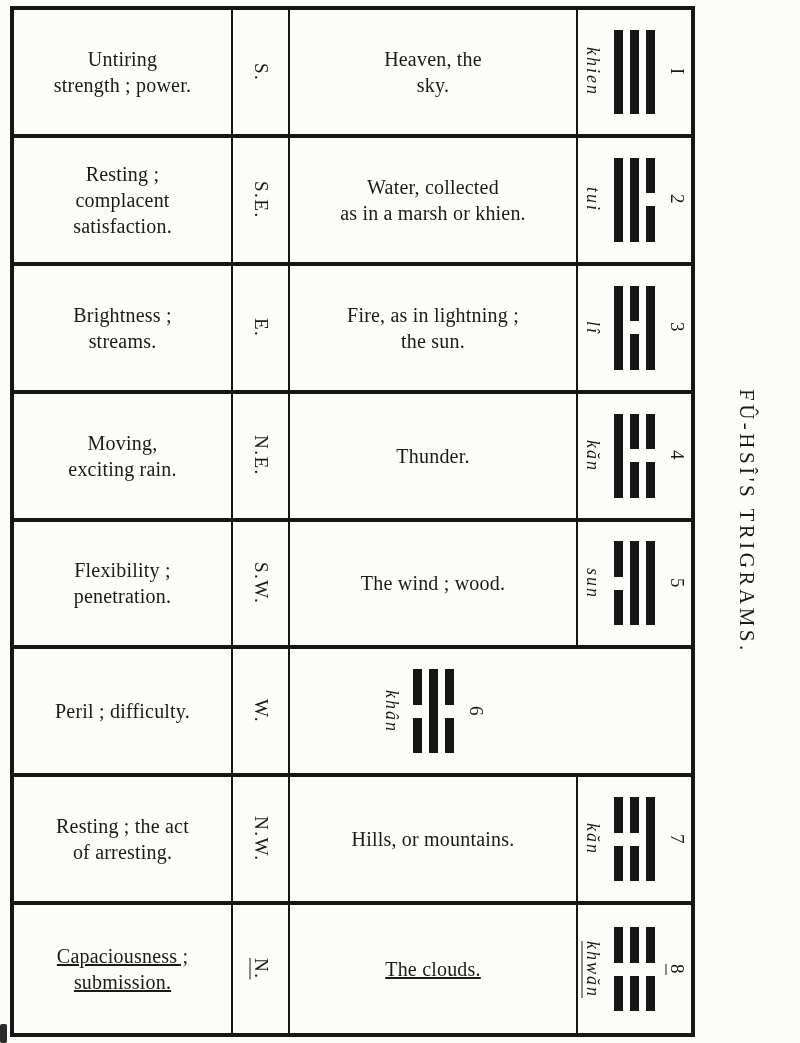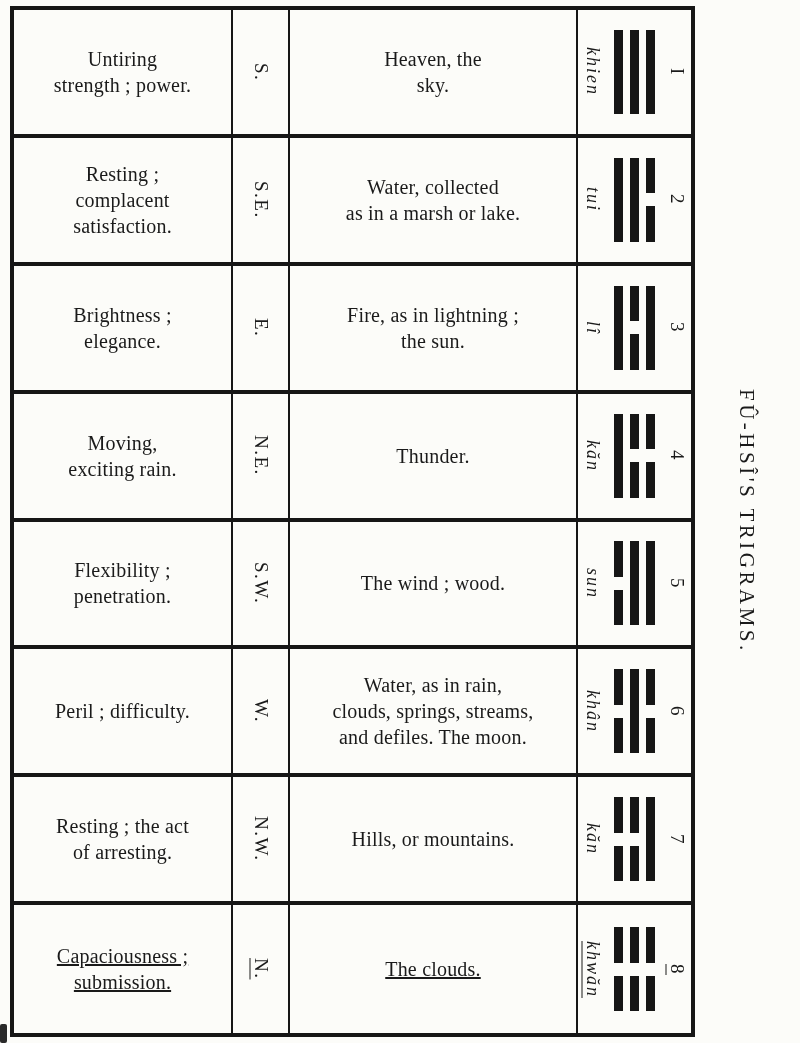--- a/index.html
+++ b/index.html
@@ -85,38 +85,38 @@
   </div>
 
   <div class="trow">
     <div class="cell attr">Resting ;
 complacent
 satisfaction.</div>
     <div class="cell">
         <span class="vtext dir">S.E.</span>
       </div>
     <div class="cell phen">Water, collected
-as in a marsh or lake.</div>
+as in a marsh or khien.</div>
     <div class="cell trig-cell">
       <span class="vtext name">tui</span>
       <div class="trigram">
           <div class="tri-line solid"></div>
           <div class="tri-line solid"></div>
           <div class="tri-line broken">
             <div class="seg"></div>
             <div class="seg"></div>
           </div>
         </div>
       <span class="vtext num">2</span>
     </div>
   </div>
 
   <div class="trow">
     <div class="cell attr">Brightness ;
-elegance.</div>
+streams.</div>
     <div class="cell">
         <span class="vtext dir">E.</span>
       </div>
     <div class="cell phen">Fire, as in lightning ;
 the sun.</div>
     <div class="cell trig-cell">
       <span class="vtext name">lî</span>
       <div class="trigram">
           <div class="tri-line solid"></div>
           <div class="tri-line broken">
@@ -172,23 +172,20 @@
         </div>
       <span class="vtext num">5</span>
     </div>
   </div>
 
   <div class="trow">
     <div class="cell attr">Peril ; difficulty.</div>
     <div class="cell">
         <span class="vtext dir">W.</span>
       </div>
-    <div class="cell phen">Water, as in rain,
-clouds, springs, streams,
-and defiles. The moon.</div>
     <div class="cell trig-cell">
       <span class="vtext name">khân</span>
       <div class="trigram">
           <div class="tri-line broken">
             <div class="seg"></div>
             <div class="seg"></div>
           </div>
           <div class="tri-line solid"></div>
           <div class="tri-line broken">
             <div class="seg"></div>

